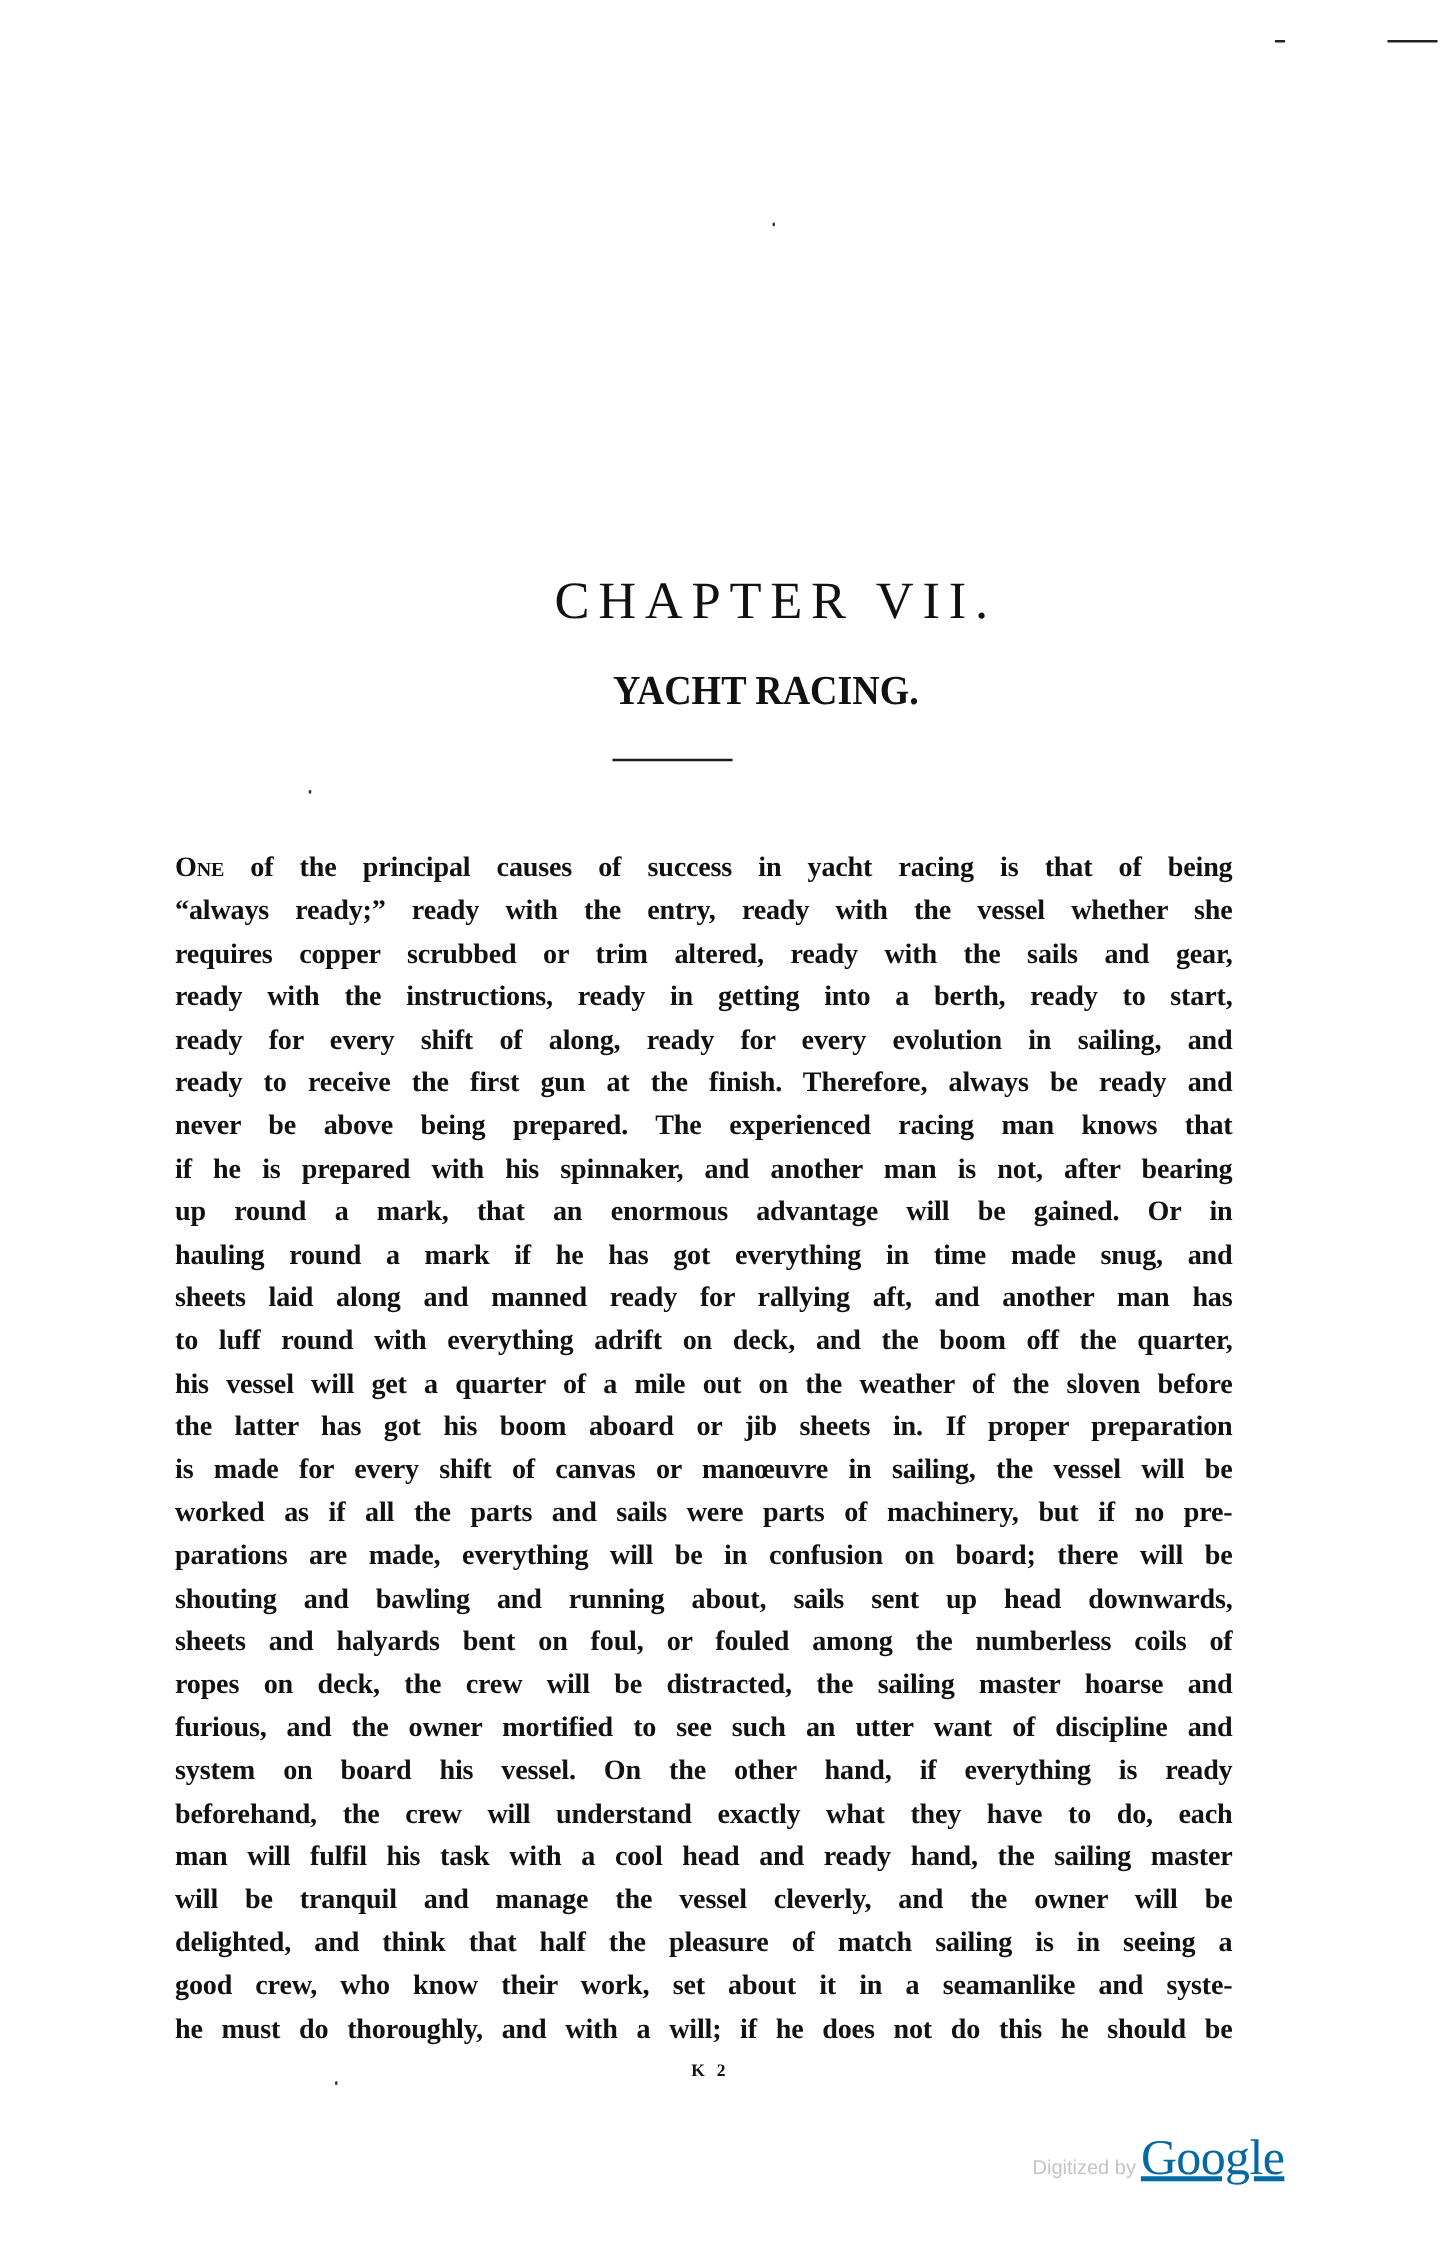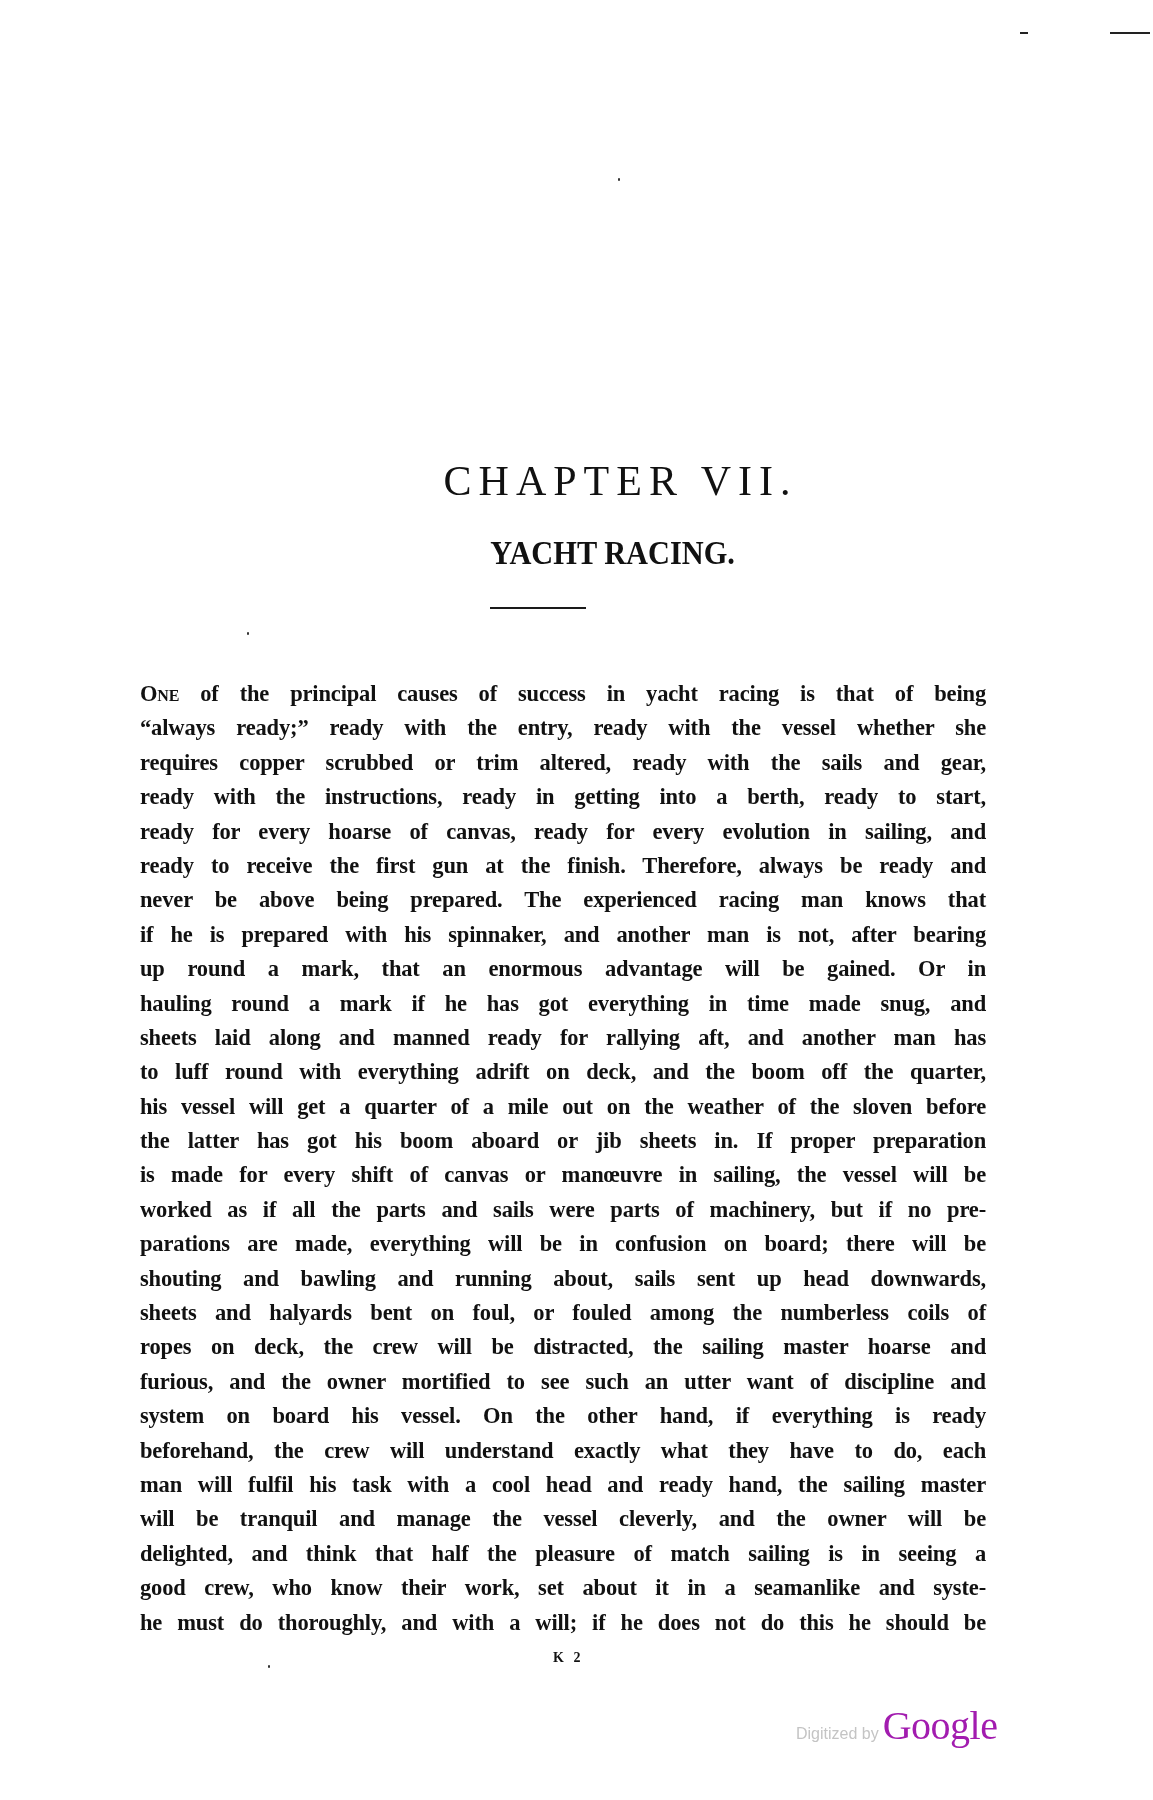--- a/index.html
+++ b/index.html
@@ -98,37 +98,38 @@
       top: 1612px;
       left: 553px;
       font-size: 14px;
       font-weight: bold;
       line-height: 28px;
       letter-spacing: 3px;
     }
     .watermark {
       position: absolute;
       top: 1670px;
-      left: 796px;
+      left: 826px;
       color: #b9b9b9;
       display: flex;
       align-items: baseline;
       text-align: center;
     }
     .watermark .wm-prefix {
       font-family: "Liberation Sans", "DejaVu Sans", sans-serif;
       font-size: 16px;
       margin-right: 4px;
       color: #c4c4c4;
     }
     .watermark .wm-brand {
       font-family: "Liberation Serif", "DejaVu Serif", serif;
       font-size: 40px;
-      color: #a21caf;
+      color: #0369a1;
       letter-spacing: -0.5px;
+      text-decoration: underline;
     }
   </style>
 </head>
 <body>
 
 <div class="page">
 
   <div class="scan-mark" style="left:1020px;top:0;width:8px;height:2px;"></div>
   <div class="scan-mark" style="left:1110px;top:0;width:40px;height:2px;"></div>
 
@@ -140,21 +141,21 @@
 
   <h2 class="chapter-subtitle">YACHT RACING.</h2>
 
   <div class="rule"></div>
 
   <div class="body-text">
     <span class="line"><span class="smallcaps-one">One</span><span> of the principal causes of success in yacht racing is that of being</span></span>
     <span class="line">“always ready;” ready with the entry, ready with the vessel whether she</span>
     <span class="line">requires copper scrubbed or trim altered, ready with the sails and gear,</span>
     <span class="line">ready with the instructions, ready in getting into a berth, ready to start,</span>
-    <span class="line">ready for every hoarse of canvas, ready for every evolution in sailing, and</span>
+    <span class="line">ready for every shift of along, ready for every evolution in sailing, and</span>
     <span class="line">ready to receive the first gun at the finish.  Therefore, always be ready and</span>
     <span class="line">never be above being prepared.  The experienced racing man knows that</span>
     <span class="line">if he is prepared with his spinnaker, and another man is not, after bearing</span>
     <span class="line">up round a mark, that an enormous advantage will be gained.  Or in</span>
     <span class="line">hauling round a mark if he has got everything in time made snug, and</span>
     <span class="line">sheets laid along and manned ready for rallying aft, and another man has</span>
     <span class="line">to luff round with everything adrift on deck, and the boom off the quarter,</span>
     <span class="line">his vessel will get a quarter of a mile out on the weather of the sloven before</span>
     <span class="line">the latter has got his boom aboard or jib sheets in.  If proper preparation</span>
     <span class="line">is made for every shift of canvas or manœuvre in sailing, the vessel will be</span>

